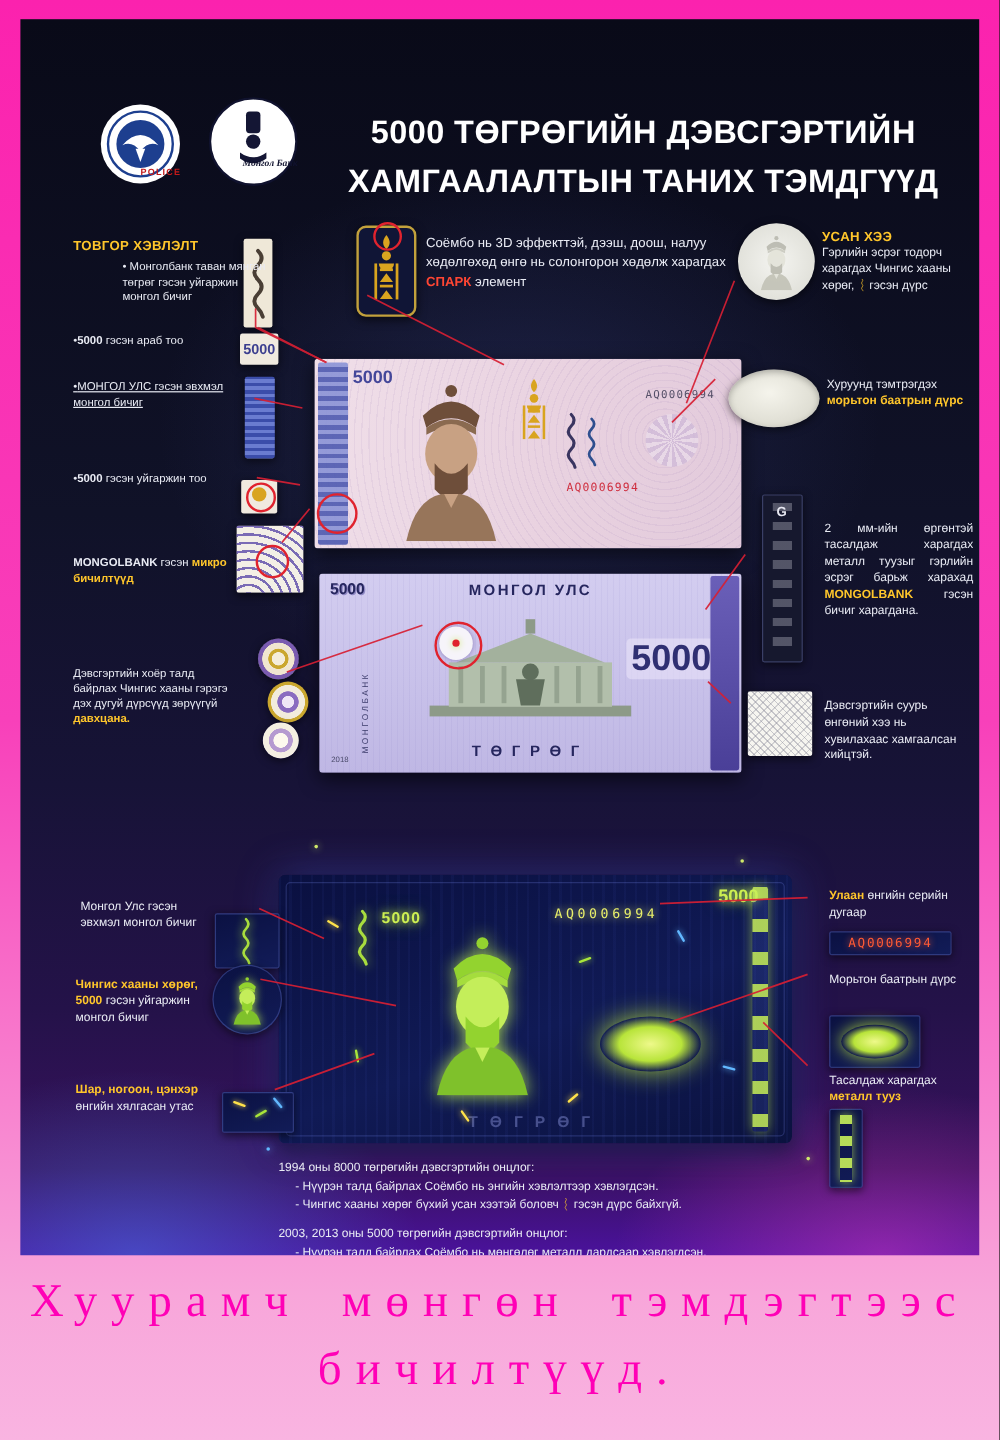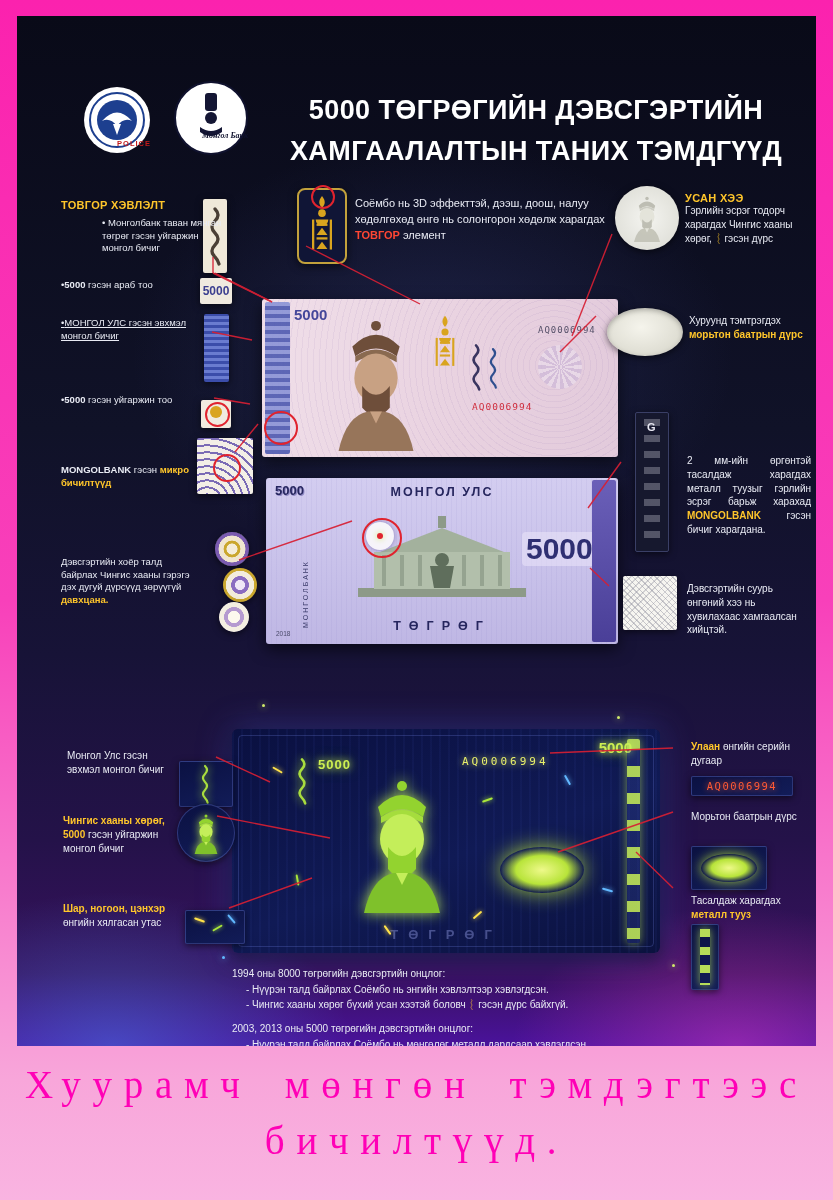--- a/index.html
+++ b/index.html
@@ -187,21 +187,21 @@
     <div class="crop" style="left:206px;top:552px;width:34px;height:34px;border-radius:50%;background:radial-gradient(circle,#efe7f6 0 20%,#8a6cc0 22% 36%,#f2ecdc 38% 58%,#caa72e 60% 72%,#efe9f4 74% 100%);"></div>
     <div class="crop" style="left:202px;top:586px;width:30px;height:30px;border-radius:50%;background:radial-gradient(circle,#fdf9ee 0 28%,#b59ad0 30% 46%,#f4efe2 48% 70%,#9a86c8 72% 84%,#f1ecf6 86% 100%);"></div>
 
     <div class="abs" style="left:280px;top:172px;width:46px;height:72px;background:#101536;border:2px solid #c2a13c;border-radius:8px;z-index:6;box-shadow:0 2px 8px rgba(0,0,0,.6);">
       <svg width="28" height="60" viewBox="0 0 30 66" style="fill:#d9a41f;margin:5px 0 0 9px;">
           <use href="#soyombo"></use>
         </svg>
       <div class="red-ring" style="left:12px;top:-5px;width:20px;height:20px;"></div>
     </div>
     <div class="lbl" style="left:338px;top:180px;width:254px;font-size:11px;line-height:1.45;">
-      <span>Соёмбо нь 3D эффекттэй, дээш, доош, налуу хөдөлгөхөд өнгө нь солонгорон хөдөлж харагдах </span><span class="redtxt">ТОВГОР</span><span> элемент</span>
+      <span>Соёмбо нь 3D эффекттэй, дээш, доош, налуу хөдөлгөхөд өнгө нь солонгорон хөдөлж харагдах </span><span class="redtxt">СПАРК</span><span> элемент</span>
     </div>
 
     <div class="note front">
       <div class="fn-band"></div>
       <div class="fn-value">5000</div>
       <svg style="position:absolute;left:62px;top:14px;--p-dark:#6e4e3a;--p-skin:#c8a183;--p-mid:#8a6a50;--p-robe:#97755a;" width="104" height="138" viewBox="0 0 100 140">
           <use href="#portrait"></use>
         </svg>
       <svg style="position:absolute;left:170px;top:16px;fill:#d9a41f;" width="26" height="56" viewBox="0 0 30 66">
           <use href="#soyombo"></use>
@@ -249,21 +249,21 @@
 
     <div class="crop" style="left:590px;top:292px;width:76px;height:48px;border-radius:50%;background:radial-gradient(ellipse at 45% 40%,#f5f4ec,#dcdbd0 75%,#c9c8bc);box-shadow:inset 0 2px 5px rgba(0,0,0,.25),0 2px 7px rgba(0,0,0,.55);"></div>
     <div class="lbl rsm" style="left:672px;top:298px;width:122px;">
       <span>Хуруунд тэмтрэгдэх </span><span class="yellow">морьтон баатрын дүрс</span>
     </div>
 
     <div class="crop" style="left:618px;top:396px;width:32px;height:138px;background:#16182e;border:1px solid #3a3f66;">
       <div class="abs" style="left:8px;top:6px;width:16px;height:126px;background:repeating-linear-gradient(180deg, rgba(225,225,235,.30) 0 7px, rgba(0,0,0,0) 7px 16px);"></div>
       <span class="abs" style="left:11px;top:8px;color:#e8e8f2;font-size:11px;font-weight:bold;">G</span>
     </div>
-    <div class="lbl rsm" style="left:670px;top:418px;width:124px;text-align:justify;margin-top:20px;">
+    <div class="lbl rsm" style="left:670px;top:418px;width:124px;text-align:justify;">
       <span>2 мм-ийн өргөнтэй тасалдаж харагдах металл туузыг гэрлийн эсрэг барьж харахад </span><span class="yellow">MONGOLBANK</span><span> гэсэн бичиг харагдана.</span>
     </div>
 
     <div class="crop" style="left:606px;top:560px;width:54px;height:54px;background:repeating-linear-gradient(45deg, rgba(140,140,155,.45) 0 1px, rgba(0,0,0,0) 1px 4px),repeating-linear-gradient(-45deg, rgba(140,140,155,.35) 0 1px, rgba(0,0,0,0) 1px 5px),#f6f5f0;"></div>
     <div class="lbl rsm" style="left:670px;top:566px;width:124px;">Дэвсгэртийн суурь өнгөний хээ нь хувилахаас хамгаалсан хийцтэй.</div>
 
 
     <div class="uvnote">
       <div class="uv-frame"></div>
       <div class="uv-script-tl glow-g">5000</div>

